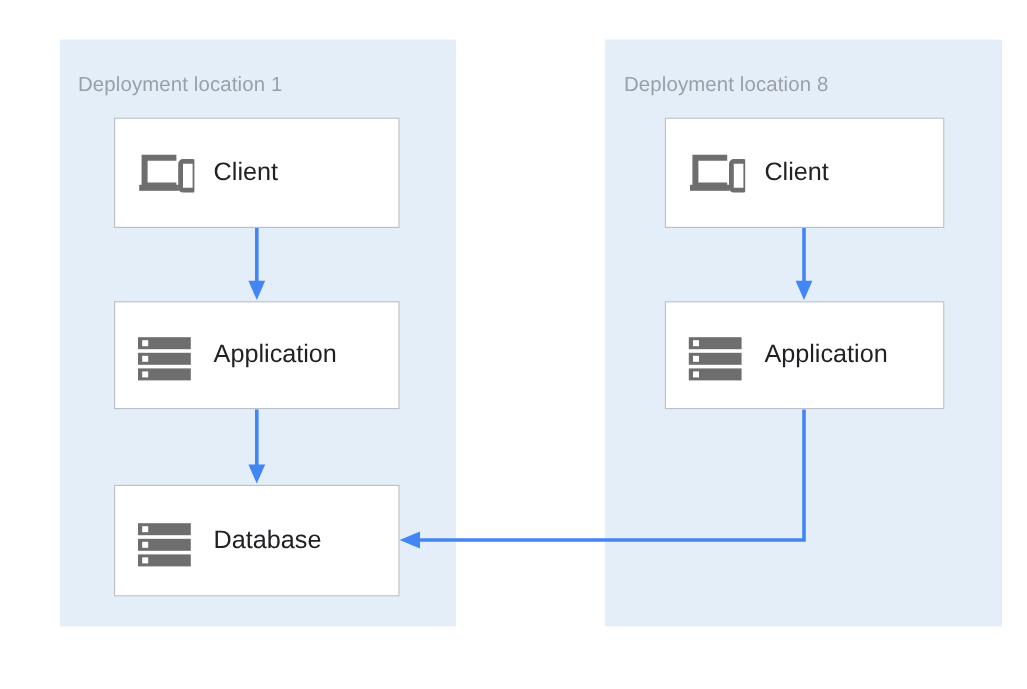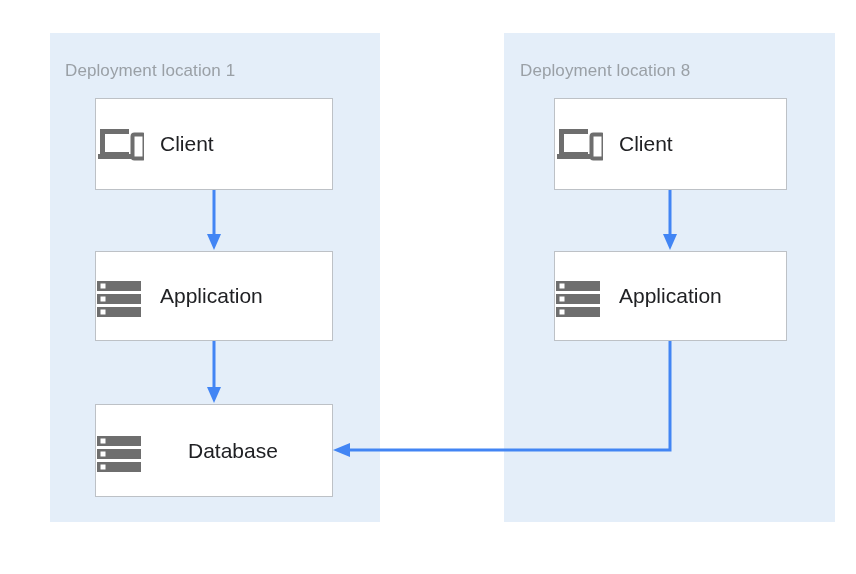--- a/index.html
+++ b/index.html
@@ -43,38 +43,39 @@
   #zone-2-title { left: 503px; top: 61px; }
 
   
   .node {
     position: absolute;
     background: #ffffff;
     border: 1px solid #BDC1C6;
     box-sizing: border-box;
     display: flex;
     align-items: center;
+    padding-left: 18px;
   }
   .node-label {
     font-size: 21px;
     color: #202124;
     font-family: "Liberation Sans", sans-serif;
     white-space: nowrap;
     margin-left: 16px;
   }
   .node-icon {
     flex: 0 0 auto;
     width: 48px;
     height: 48px;
     display: block;
   }
 
   #node-client-1      { left: 78px;  top: 98px;  width: 238px; height: 92px; }
   #node-application-1 { left: 78px;  top: 251px; width: 238px; height: 90px; }
-  #node-database-1    { left: 78px;  top: 404px; width: 238px; height: 93px; gap: 28px; }
+  #node-database-1    { left: 78px;  top: 404px; width: 238px; height: 93px; }
   #node-client-2      { left: 537px; top: 98px;  width: 233px; height: 92px; }
   #node-application-2 { left: 537px; top: 251px; width: 233px; height: 90px; }
 
   
   #connectors {
     position: absolute;
     left: 0; top: 0;
     width: 856px;
     height: 574px;
     pointer-events: none;

